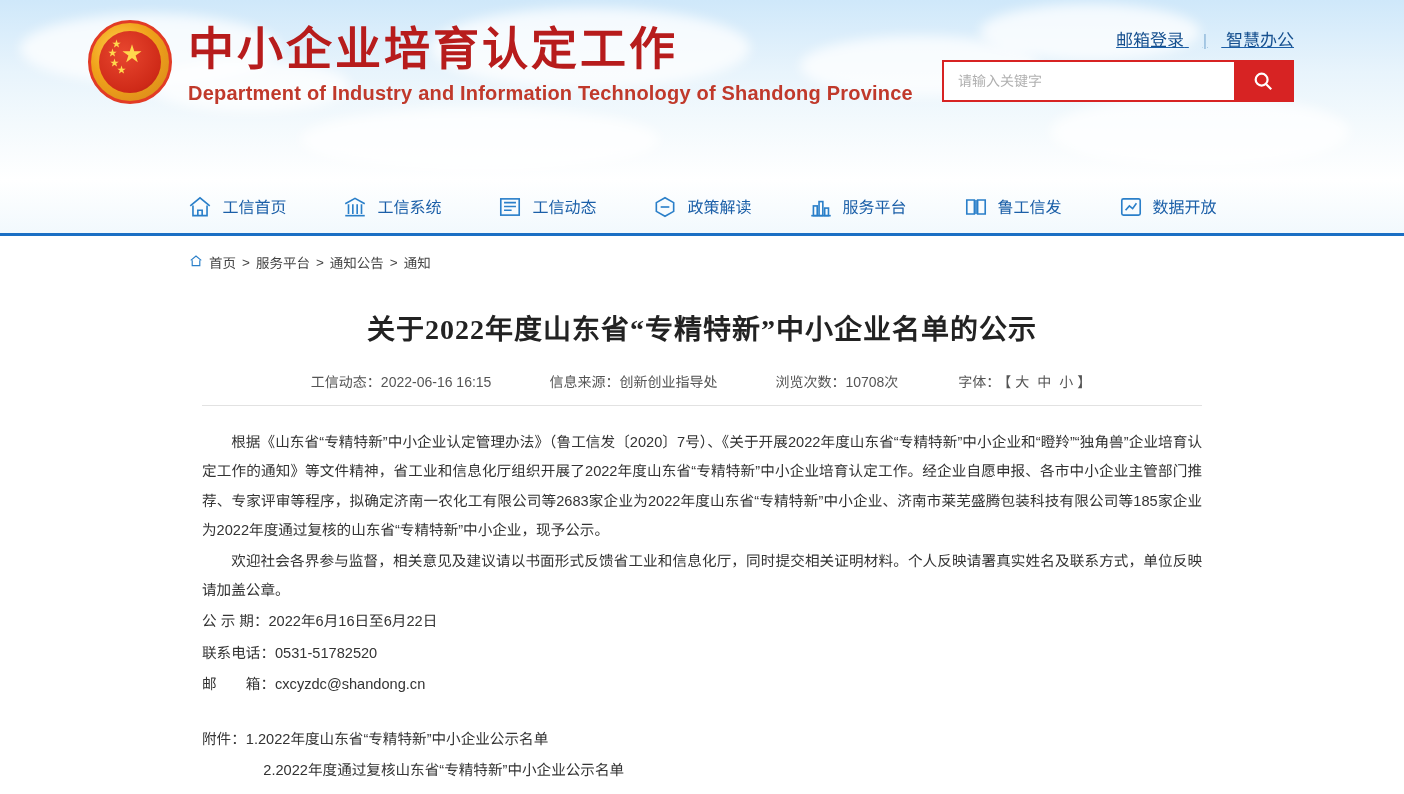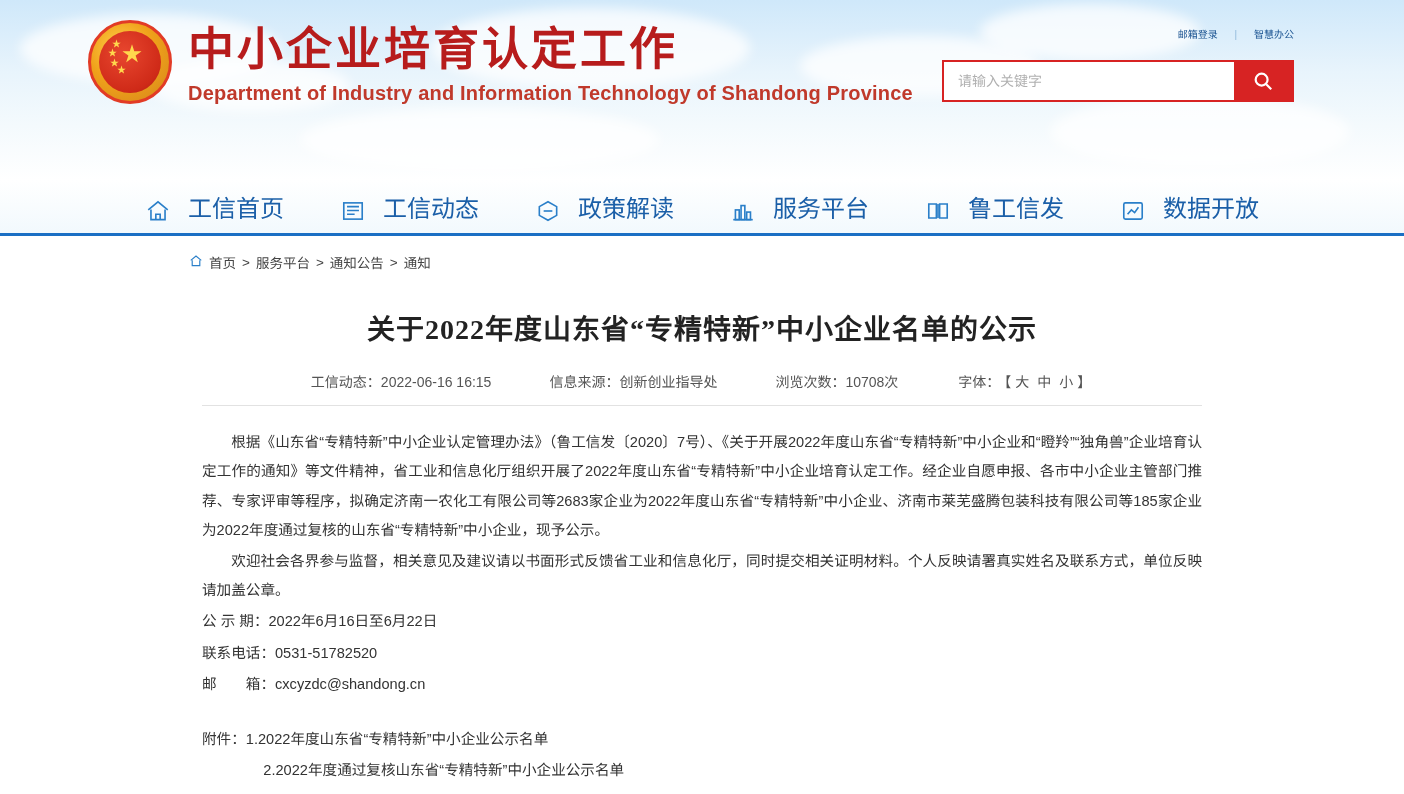--- a/index.html
+++ b/index.html
@@ -94,23 +94,24 @@
     font-weight: bold;
     color: #c0392b;
     letter-spacing: 0.2px;
     white-space: nowrap;
   }
 
   .top-links {
     position: absolute;
     right: 110px;
     top: 26px;
-    font-size: 10px;
+    font-size: 17px;
     color: #1b5fa8;
     white-space: nowrap;
+    text-decoration: underline;
   }
   .top-links a { color: #16508f; text-decoration: none; }
   .top-links .sep { color: #8fb8da; margin: 0 14px; }
 
   .search-box {
     position: absolute;
     right: 110px;
     top: 60px;
     width: 352px;
     height: 42px;
@@ -143,24 +144,24 @@
     height: 56px;
     background: linear-gradient(180deg, #ffffff 0%, #f2f9fd 100%);
     border-bottom: 3px solid #1a6fc4;
     display: flex;
     align-items: center;
     justify-content: center;
     gap: 0;
   }
   .nav-item {
     display: flex;
-    align-items: flex-end;
-    gap: 17px;
+    align-items: flex-start;
+    gap: 9px;
     padding: 0 28px;
-    font-size: 24px;
+    font-size: 16px;
     color: #1b5fa8;
     cursor: pointer;
     white-space: nowrap;
   }
   .nav-item .nav-ico { display: flex; align-items: center; }
 
   
   .breadcrumb {
     max-width: 1210px;
     margin: 0 auto;
@@ -264,20 +265,30 @@
 <div class="nav">
   <div class="nav-item">
     <span class="nav-ico">
       <svg width="26" height="26" viewBox="0 0 24 24" fill="none" stroke="#2a7fc9" stroke-width="1.5">
         <path d="M3 11 L12 3.5 L21 11"></path>
           <path d="M5.5 10.5 V20 H18.5 V10.5"></path>
         <path d="M10 20 v-5 h4 v5"></path>
       </svg>
     </span>
     <span>工信首页</span>
+  </div>
+  <div class="nav-item">
+    <span class="nav-ico">
+      <svg width="26" height="26" viewBox="0 0 24 24" fill="none" stroke="#2a7fc9" stroke-width="1.5">
+        <path d="M3 9 L12 4 L21 9"></path>
+          <path d="M3 20 h18"></path>
+        <path d="M6 9.5 v9 M10 9.5 v9 M14 9.5 v9 M18 9.5 v9"></path>
+      </svg>
+    </span>
+    <span>工信系统</span>
   </div>
   <div class="nav-item">
     <span class="nav-ico">
       <svg width="26" height="26" viewBox="0 0 24 24" fill="none" stroke="#2a7fc9" stroke-width="1.5">
         <rect x="3.5" y="4.5" width="17" height="15"></rect>
         <path d="M6.5 8 h11 M6.5 11.5 h11 M6.5 15 h7"></path>
       </svg>
     </span>
     <span>工信动态</span>
   </div>

